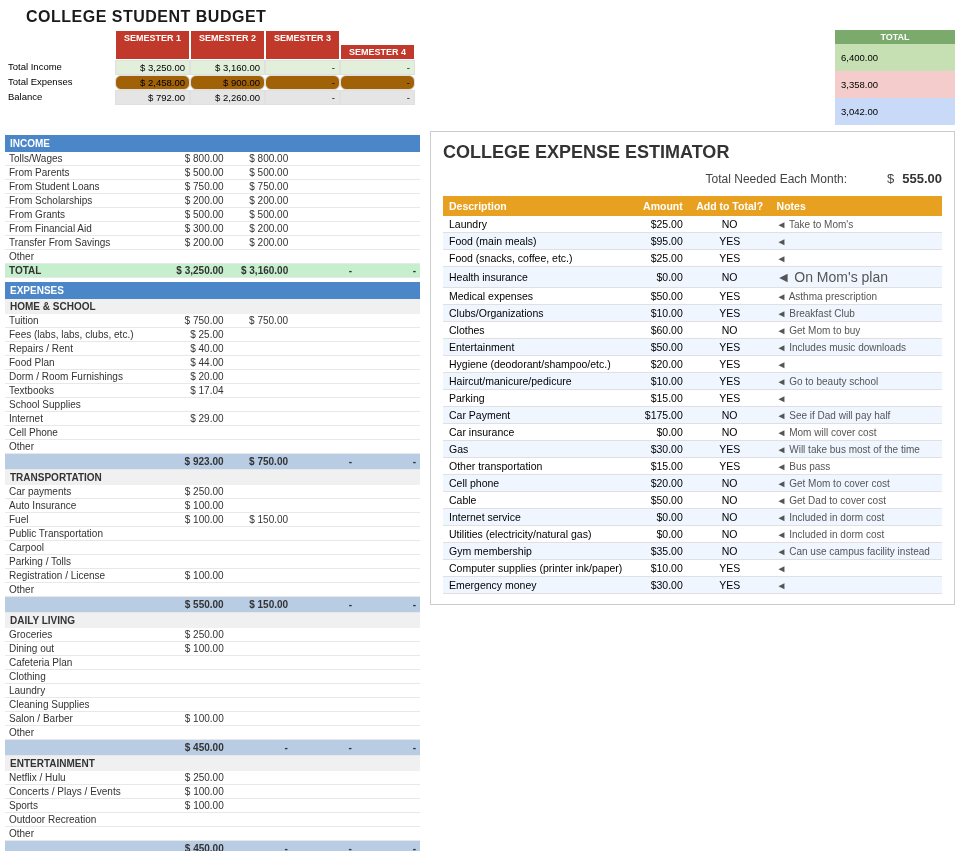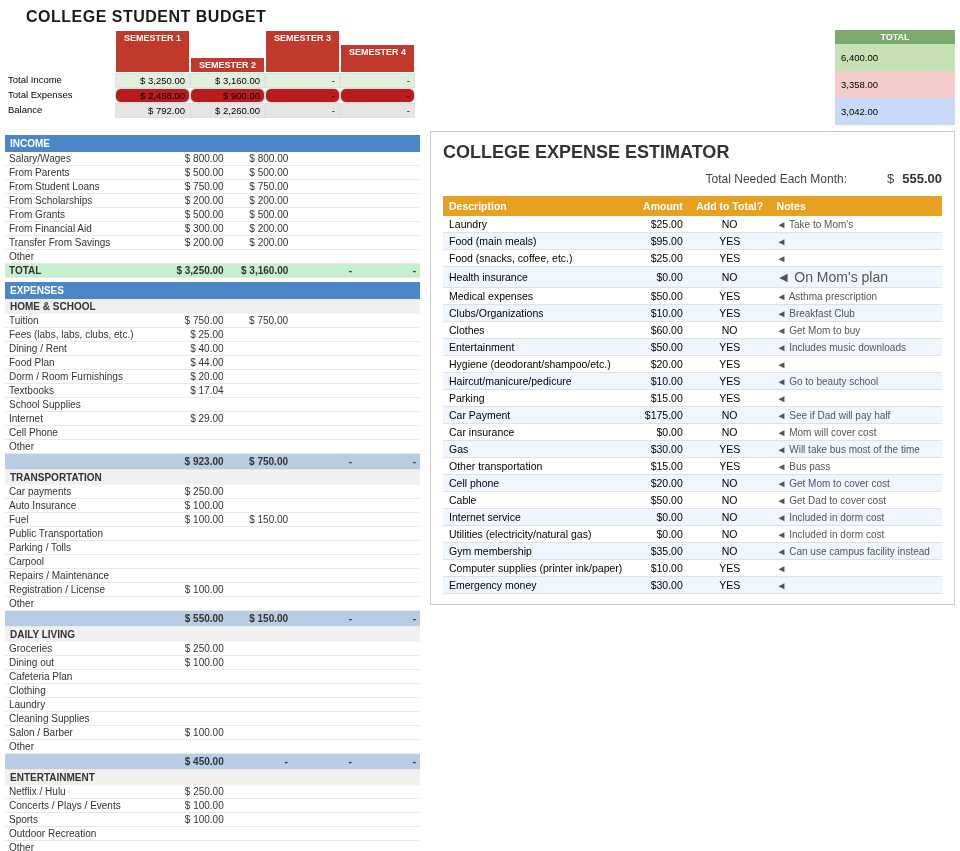--- a/index.html
+++ b/index.html
@@ -169,21 +169,21 @@
     }
 
     .sg-cell {
       font-size: 9.5px;
       padding: 1px 4px;
       text-align: right;
       border: 1px solid #e0e0e0;
     }
 
     .sg-income { background: #e2efda; }
-    .sg-expense { background: #b91c1c; border-radius: 6px; }
+    .sg-expense { background: #a16207; border-radius: 6px; }
     .sg-balance { background: #e5e5e5; }
 
     .summary-right {
       width: 120px;
     }
 
     .total-header {
       background: #7aab6d;
       color: white;
       text-align: center;
@@ -205,21 +205,21 @@
 </head>
 <body>
 
 <div class="page-title">COLLEGE STUDENT BUDGET</div>
 
 <div class="top-section">
   <div class="summary-left">
     <div style="display:grid; grid-template-columns: 110px 75px 75px 75px 75px; font-size:9px;">
       <div style="padding:2px;"></div>
       <div style="background:#c0392b;color:white;font-weight:bold;text-align:center;padding:2px 3px;border:1px solid #fff;font-size:9px;">SEMESTER 1</div>
-      <div style="background:#c0392b;color:white;font-weight:bold;text-align:center;padding:2px 3px;border:1px solid #fff;font-size:9px;margin-top:27px;">SEMESTER 2</div>
+      <div style="background:#c0392b;color:white;font-weight:bold;text-align:center;padding:2px 3px;border:1px solid #fff;font-size:9px;">SEMESTER 2</div>
       <div style="background:#c0392b;color:white;font-weight:bold;text-align:center;padding:2px 3px;border:1px solid #fff;font-size:9px;">SEMESTER 3</div>
       <div style="background:#c0392b;color:white;font-weight:bold;text-align:center;padding:2px 3px;border:1px solid #fff;font-size:9px;margin-top:14px;">SEMESTER 4</div>
 
       <div style="padding:1px 3px;font-size:9.5px;">Total Income</div>
       <div class="sg-cell sg-income">$ 3,250.00</div>
       <div class="sg-cell sg-income">$ 3,160.00</div>
       <div class="sg-cell sg-income">-</div>
       <div class="sg-cell sg-income">-</div>
 
       <div style="padding:1px 3px;font-size:9.5px;">Total Expenses</div>
@@ -244,21 +244,21 @@
   </div>
 </div>
 
 <div class="main-layout">
   <div class="left-panel">
 
     <div class="section-header">INCOME</div>
     <table class="budget-table">
       <tbody id="income-rows">
           <tr>
-      <td>Salary/Wages</td>
+      <td>Tolls/Wages</td>
       <td class="money">$ 800.00</td>
       <td class="money">$ 800.00</td>
       <td class="money"></td>
       <td class="money"></td>
     </tr>
           <tr>
       <td>From Parents</td>
       <td class="money">$ 500.00</td>
       <td class="money">$ 500.00</td>
       <td class="money"></td>
@@ -331,21 +331,21 @@
         <td class="money"></td>
       </tr>
           <tr>
         <td>Fees (labs, labs, clubs, etc.)</td>
         <td class="money">$ 25.00</td>
         <td class="money"></td>
         <td class="money"></td>
         <td class="money"></td>
       </tr>
           <tr>
-        <td>Dining / Rent</td>
+        <td>Repairs / Rent</td>
         <td class="money">$ 40.00</td>
         <td class="money"></td>
         <td class="money"></td>
         <td class="money"></td>
       </tr>
           <tr>
         <td>Food Plan</td>
         <td class="money">$ 44.00</td>
         <td class="money"></td>
         <td class="money"></td>
@@ -430,35 +430,28 @@
         <td class="money"></td>
       </tr>
           <tr>
         <td>Public Transportation</td>
         <td class="money"></td>
         <td class="money"></td>
         <td class="money"></td>
         <td class="money"></td>
       </tr>
           <tr>
+        <td>Carpool</td>
+        <td class="money"></td>
+        <td class="money"></td>
+        <td class="money"></td>
+        <td class="money"></td>
+      </tr>
+          <tr>
         <td>Parking / Tolls</td>
-        <td class="money"></td>
-        <td class="money"></td>
-        <td class="money"></td>
-        <td class="money"></td>
-      </tr>
-          <tr>
-        <td>Carpool</td>
-        <td class="money"></td>
-        <td class="money"></td>
-        <td class="money"></td>
-        <td class="money"></td>
-      </tr>
-          <tr>
-        <td>Repairs / Maintenance</td>
         <td class="money"></td>
         <td class="money"></td>
         <td class="money"></td>
         <td class="money"></td>
       </tr>
           <tr>
         <td>Registration / License</td>
         <td class="money">$ 100.00</td>
         <td class="money"></td>
         <td class="money"></td>

